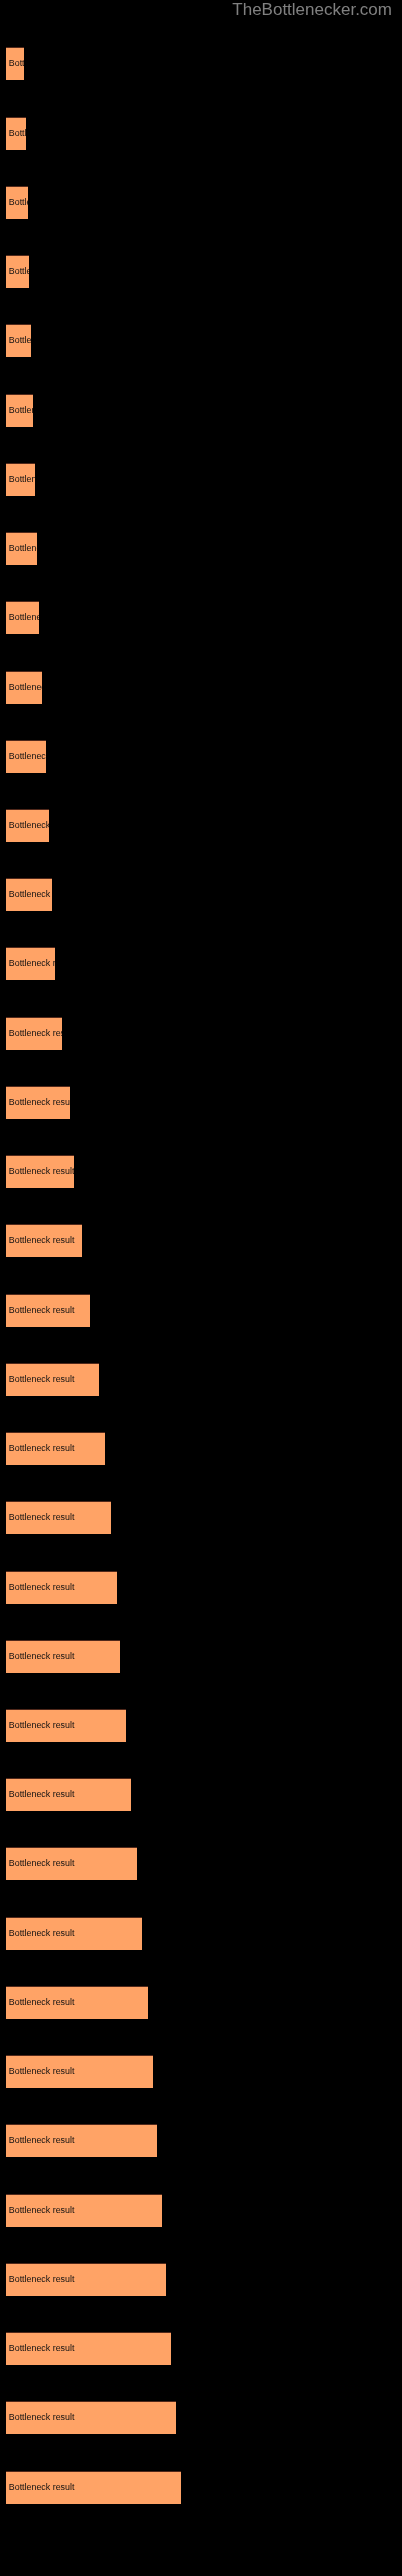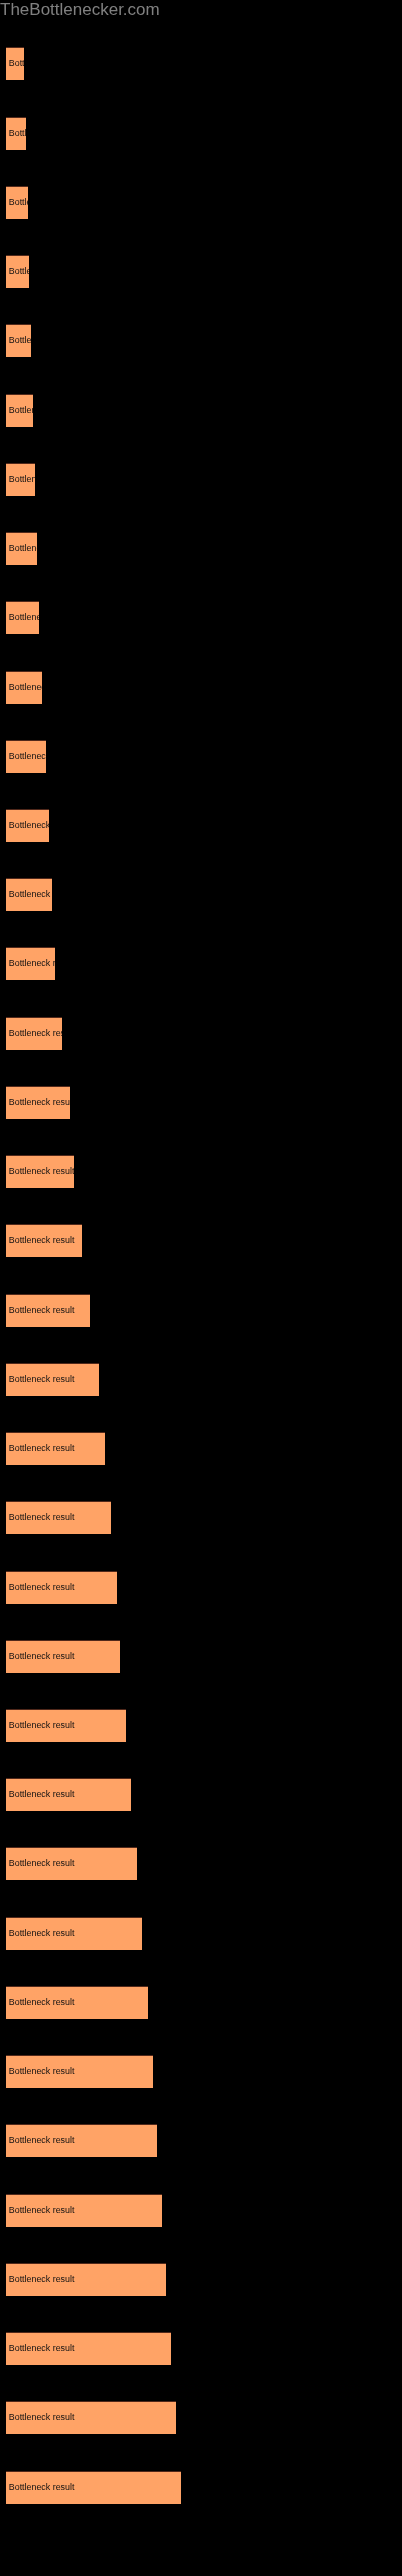--- a/index.html
+++ b/index.html
@@ -12,20 +12,21 @@
     height: 2576px;
     position: relative;
     overflow: hidden;
     font-family: "Liberation Sans", sans-serif;
   }
   #site-title {
     position: absolute;
     top: 0px;
     left: 0px;
     width: 392px;
+    text-align: right;
     color: #808080;
     font-family: "Liberation Sans", sans-serif;
     font-size: 17px;
     line-height: 19.3px;
     letter-spacing: 0px;
     white-space: nowrap;
     user-select: none;
   }
   #chart-area {
     position: absolute;

